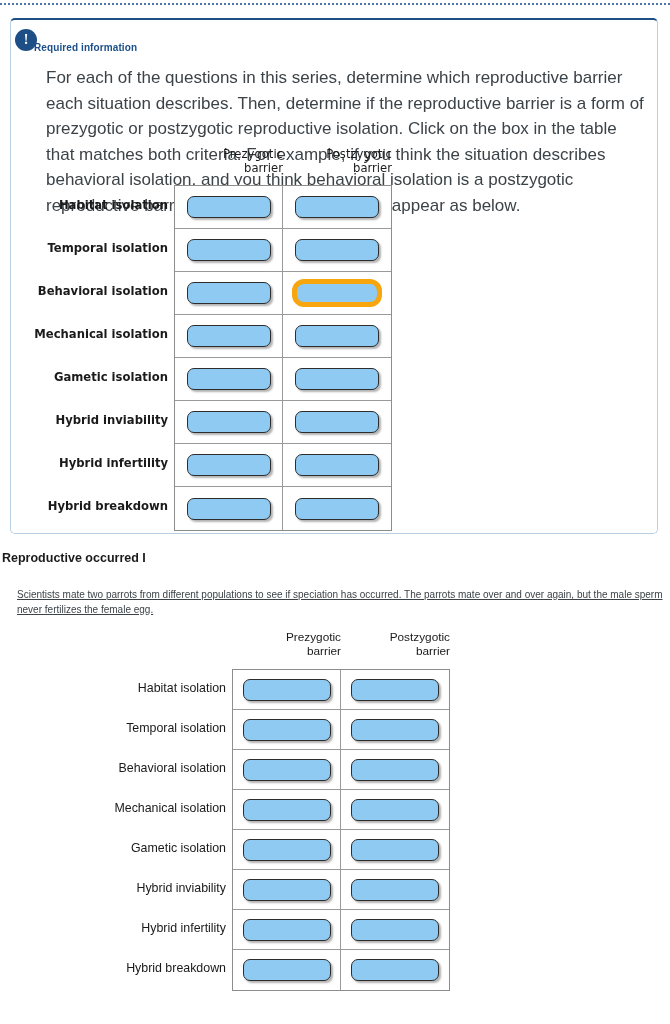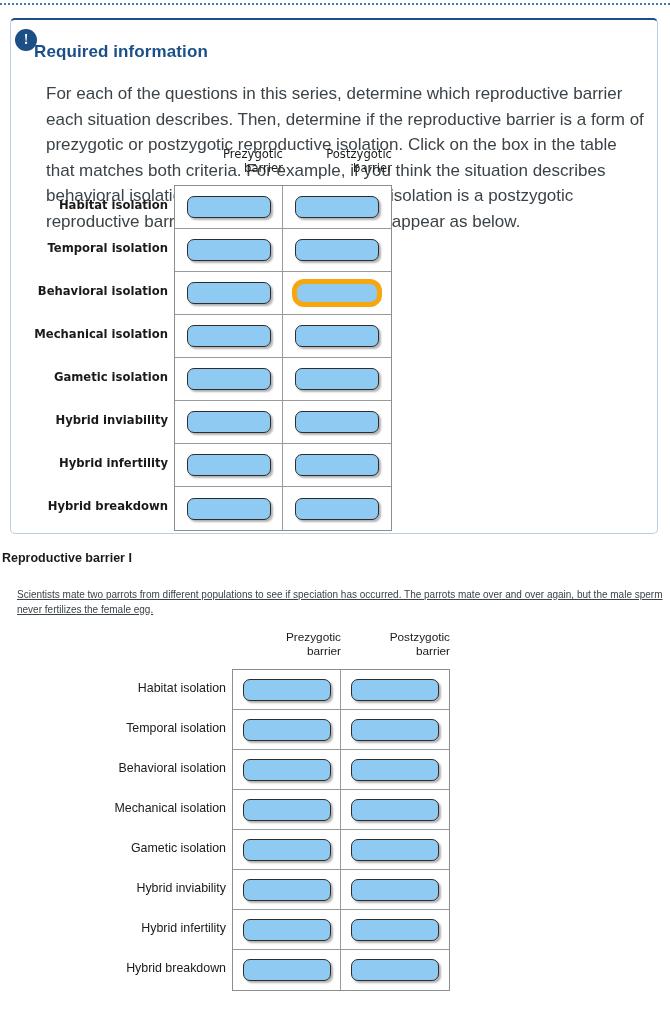--- a/index.html
+++ b/index.html
@@ -59,24 +59,24 @@
     z-index: 5;
   }
   .req-inner {
     position: absolute;
     left: 23px;
     top: 22px;
     right: 20px;
   }
   .req-label {
     color: #1b4f8a;
-    font-size: 17px;
+    font-size: 10px;
     font-weight: bold;
     letter-spacing: .1px;
-    margin: 0 0 19px 0;
+    margin: 0 0 12px 0;
   }
   .req-title {
     color: #1a1a1a;
     font-size: 13px;
     font-weight: bold;
     margin: 0 0 13px 0;
   }
   .req-body {
     color: #3c4348;
     font-size: 17px;
@@ -297,21 +297,21 @@
 <div class="rowlabel" style="top: 52px;">Habitat isolation</div>
     <div class="rowlabel" style="top: 95px;">Temporal isolation</div>
     <div class="rowlabel" style="top: 138px;">Behavioral isolation</div>
     <div class="rowlabel" style="top: 181px;">Mechanical isolation</div>
     <div class="rowlabel" style="top: 224px;">Gametic isolation</div>
     <div class="rowlabel" style="top: 267px;">Hybrid inviability</div>
     <div class="rowlabel" style="top: 310px;">Hybrid infertility</div>
     <div class="rowlabel" style="top: 353px;">Hybrid breakdown</div>
   </div>
 
-<div class="q-title">Reproductive barrier I</div>
+<div class="q-title">Reproductive occurred I</div>
 <div class="q-body">Scientists mate two parrots from different populations to see if speciation has occurred. The parrots mate over and over again, but the male sperm never fertilizes the female egg.</div>
 
 <div class="matrix" id="matrix-answer">
   <div class="headrow">
     <div class="colhead">
       <div>Prezygotic</div>
       <div>barrier</div>
     </div>
     <div class="colhead">
       <div>Postzygotic</div>

